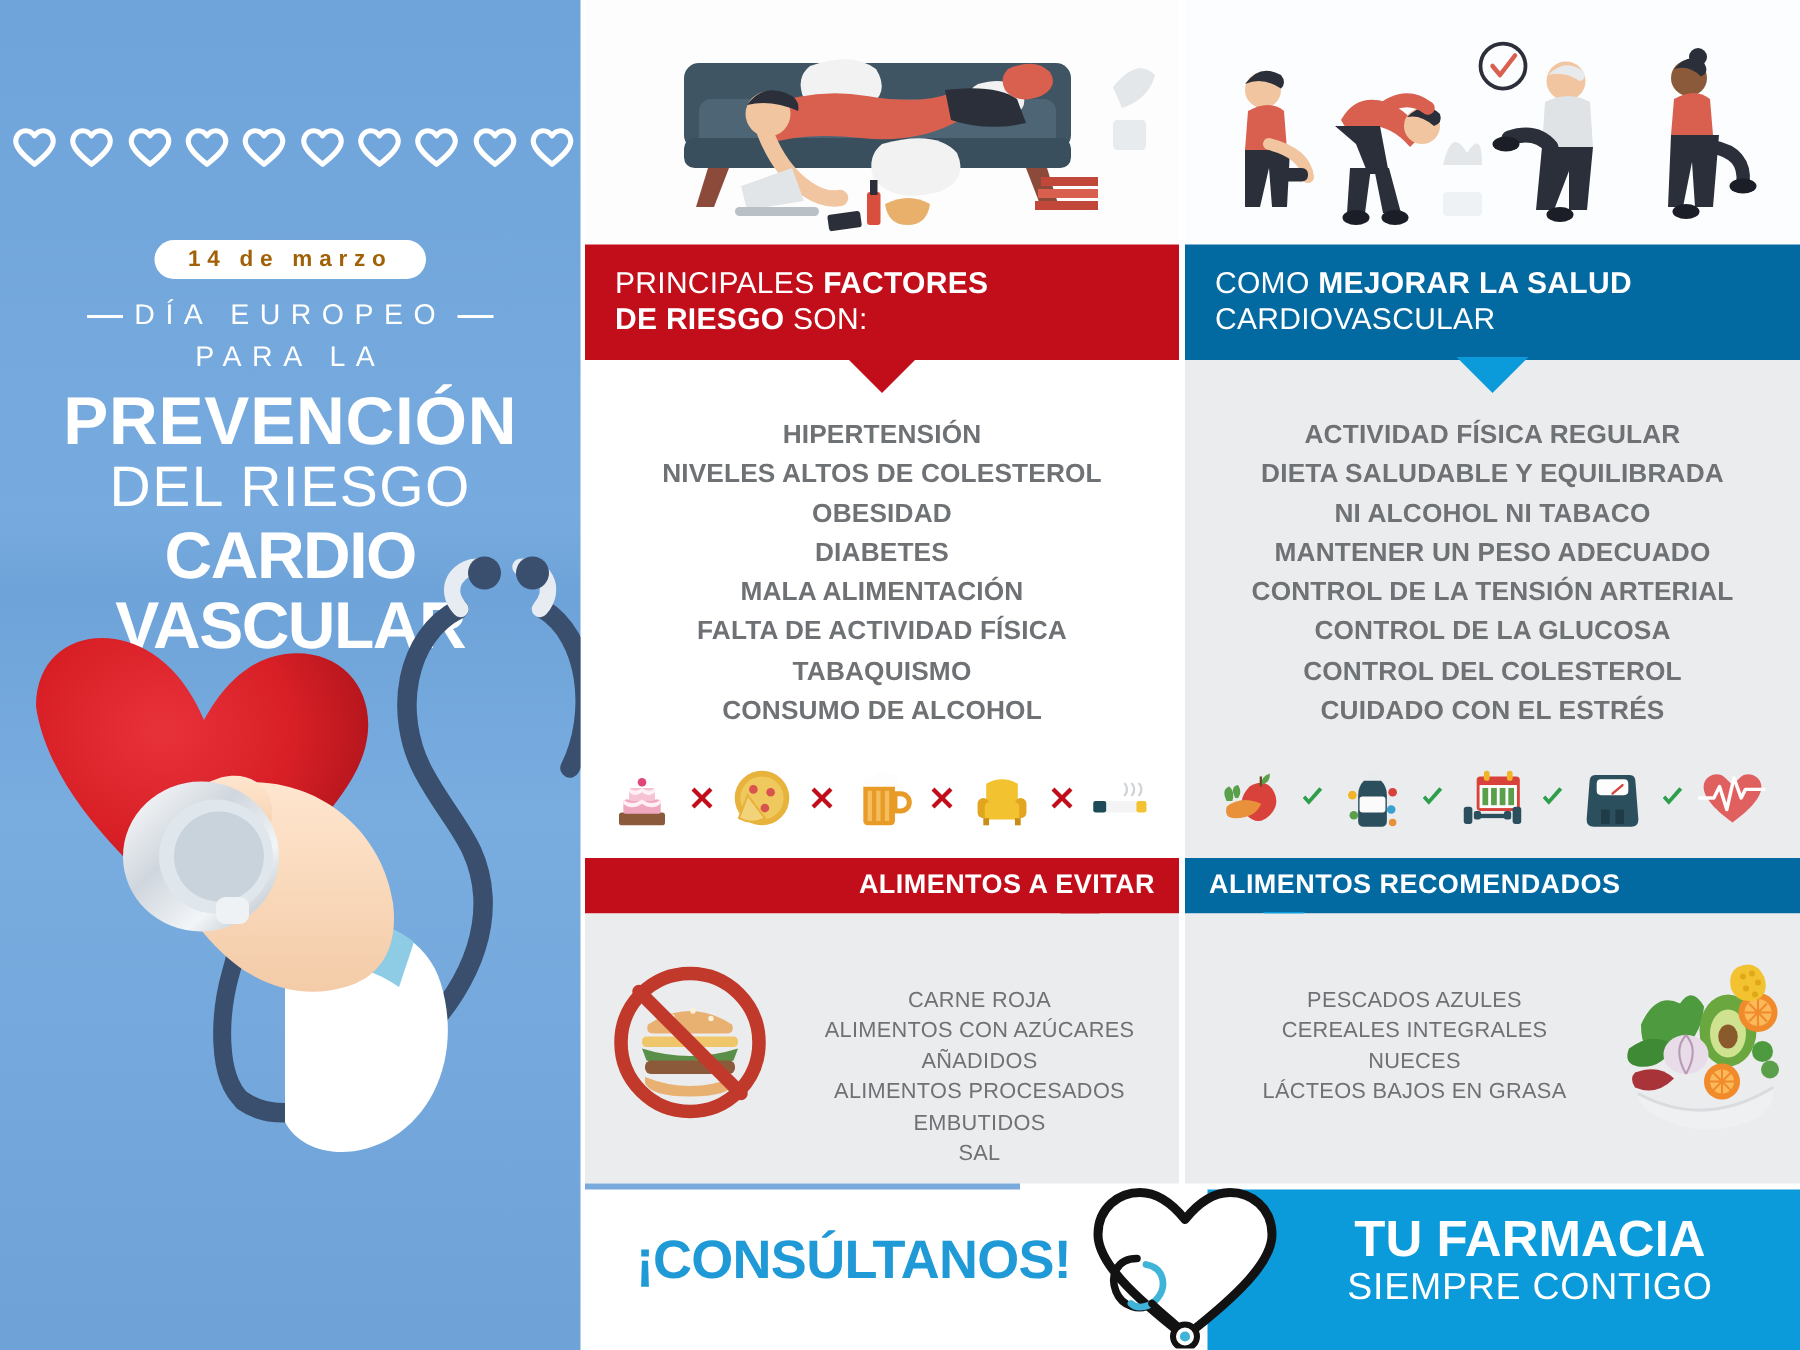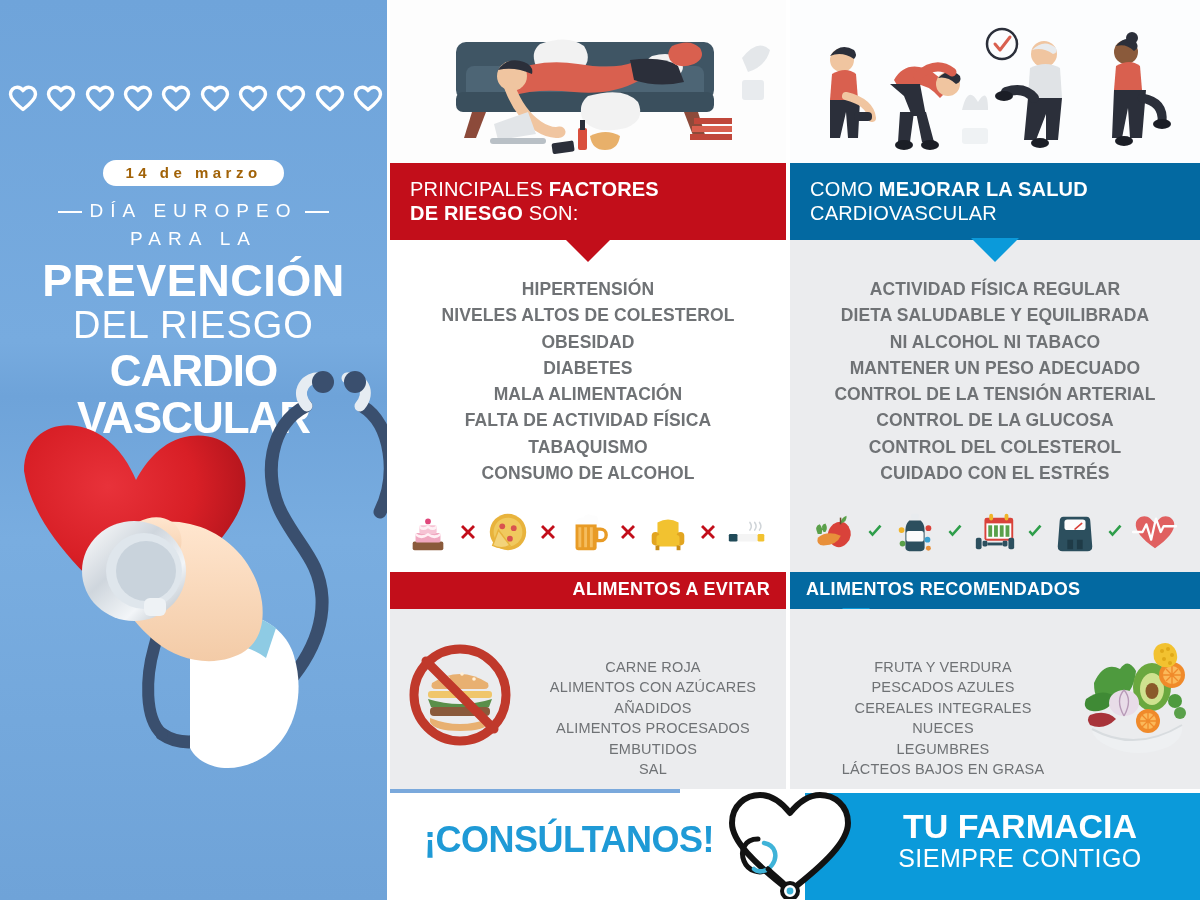--- a/index.html
+++ b/index.html
@@ -472,25 +472,23 @@
       </div>
     </div>
 
     <div class="bar bar-blue bar-sm">
       <div class="t1">ALIMENTOS RECOMENDADOS</div>
       <div class="notch notch-blue notch-sm"></div>
     </div>
 
     <div class="food-block">
       <div class="food-list" id="rec-list">
-          <div class="fl">FRUTA Y VERDURA</div>
           <div class="fl">PESCADOS AZULES</div>
           <div class="fl">CEREALES INTEGRALES</div>
           <div class="fl">NUECES</div>
-          <div class="fl">LEGUMBRES</div>
           <div class="fl">LÁCTEOS BAJOS EN GRASA</div>
         </div>
       <svg class="food-art" viewBox="0 0 112 120">
 
         <path d="M14 46 q10 -22 26 -14 q8 -12 16 2 q-2 24 -22 32 q-20 6 -20 -20 z" fill="#4e9a3e"></path>
         <path d="M6 62 q16 -12 30 -2 q-8 16 -24 14 q-10 -2 -6 -12 z" fill="#3f8a35"></path>
 
         <ellipse cx="72" cy="50" rx="19" ry="24" fill="#6aa83f"></ellipse>
         <ellipse cx="72" cy="52" rx="12" ry="16" fill="#cfe28f"></ellipse>
         <ellipse cx="72" cy="54" rx="6.5" ry="8" fill="#8a5a2a"></ellipse>

